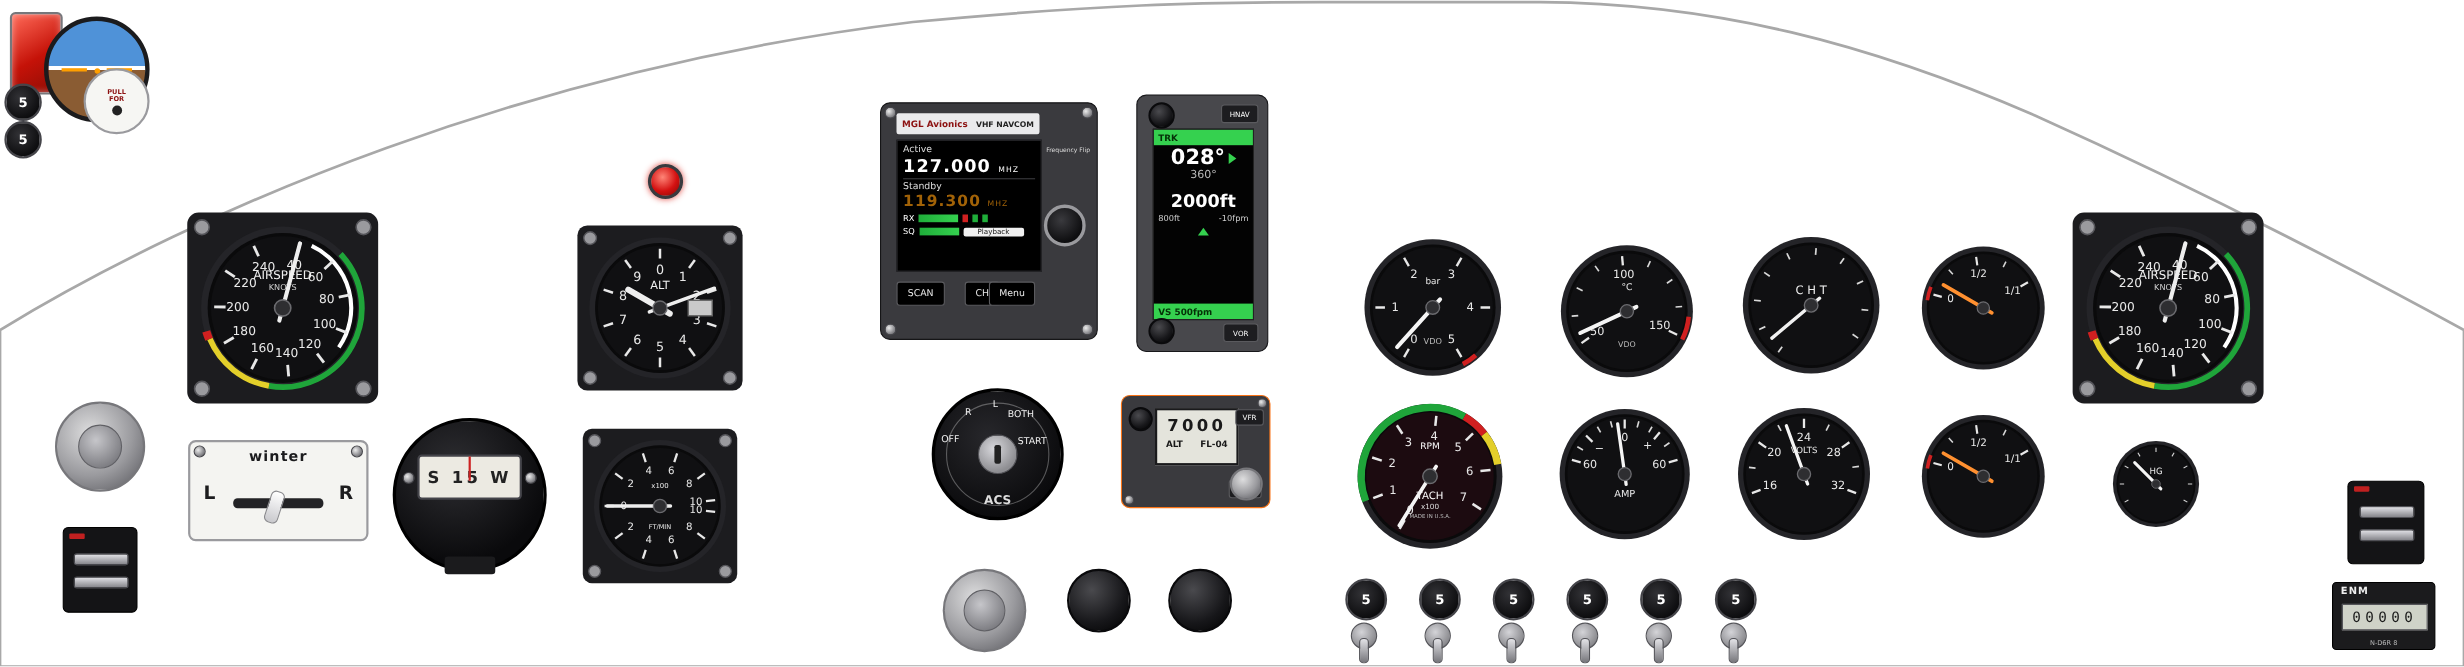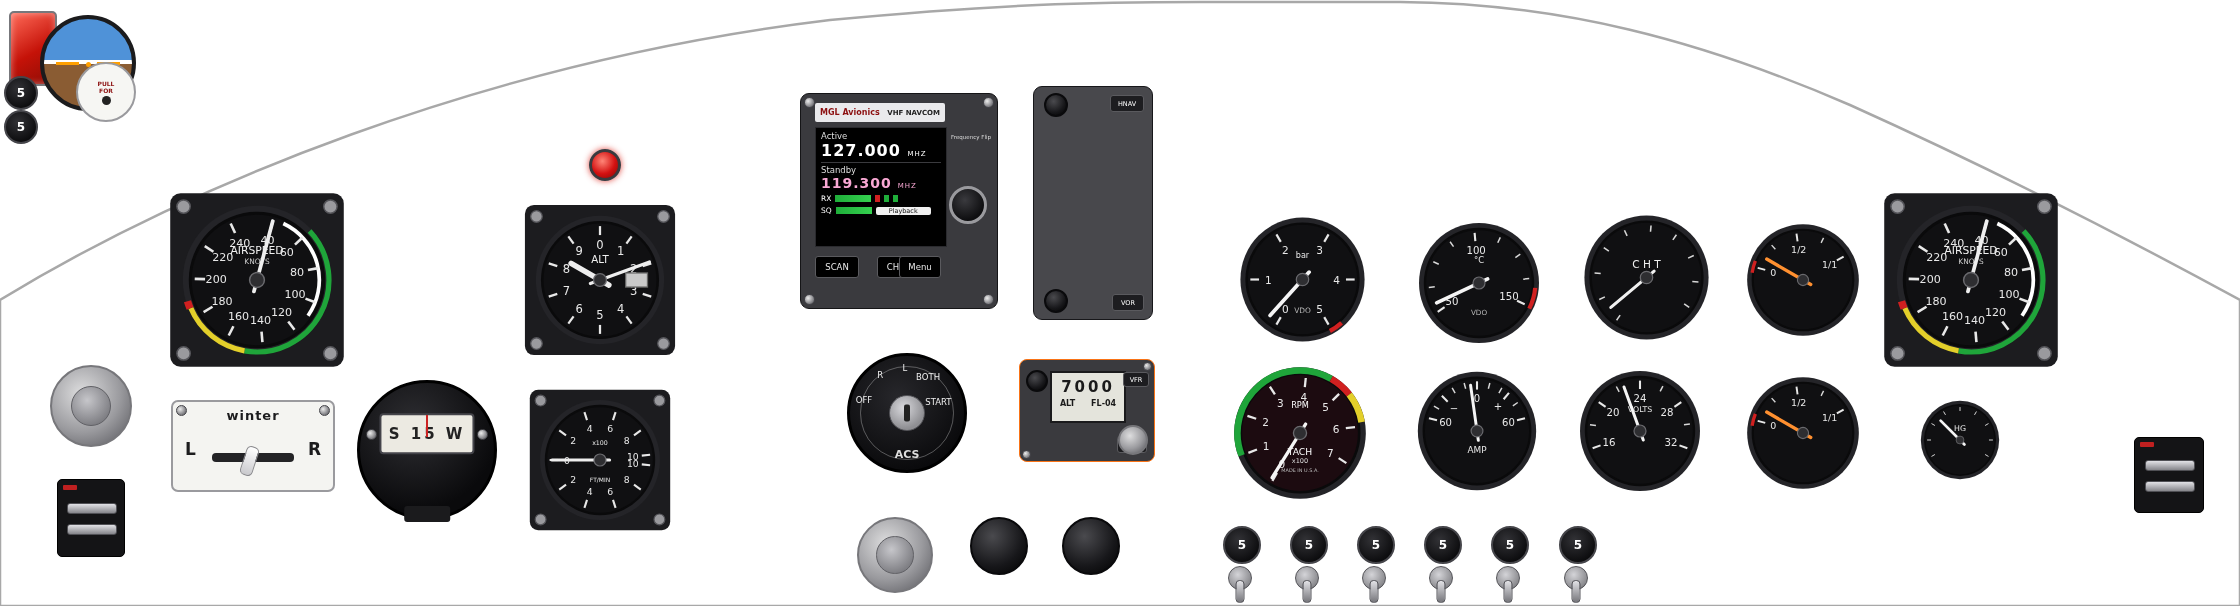--- a/index.html
+++ b/index.html
@@ -326,21 +326,21 @@
       <span class="nv-title">VHF NAVCOM</span>
     </div>
     <div class="nv-screen">
       <div class="nv-lab">Active</div>
       <div class="nv-freq">
         <span>127.000</span>
         <small>MHZ</small>
       </div>
       <div class="nv-div"></div>
       <div class="nv-lab">Standby</div>
-      <div class="nv-freq" style="font-size:14px;color:#f9a8d4;">
+      <div class="nv-freq" style="font-size:14px;color:#a16207;">
         <span>119.300</span>
         <small>MHZ</small>
       </div>
       <div class="nv-row">
         <span>RX</span>
         <span class="nv-bar"></span>
         <span class="nv-seg" style="background:#d02020;"></span>
         <span class="nv-seg" style="background:#1fae3a;"></span>
         <span class="nv-seg" style="background:#1fae3a;"></span>
       </div>
@@ -364,20 +364,34 @@
     <div class="screw" style="left:3px;top:3px;"></div>
     <div class="screw" style="right:3px;top:3px;"></div>
     <div class="screw" style="left:3px;bottom:3px;"></div>
     <div class="screw" style="right:3px;bottom:3px;"></div>
   </div>
 
   <div class="mgl" style="left:1033px;top:86px;width:118px;height:232px;">
     <div class="knob knob-black" style="left:10px;top:6px;width:20px;height:20px;"></div>
     <div class="mgl-btn" style="right:8px;top:8px;width:32px;height:15px;">
       <span>HNAV</span>
+    </div>
+    <div class="mgl-screen">
+      <div class="mgl-bar">TRK</div>
+      <div class="mgl-big">
+        <span>028°</span><span class="tri-r"></span>
+      </div>
+      <div class="mgl-sub">360°</div>
+      <div class="mgl-alt">2000ft</div>
+      <div class="mgl-min">
+        <span>800ft</span>
+        <span>-10fpm</span>
+      </div>
+      <div class="tri-u"></div>
+      <div class="mgl-bar" style="margin-top:auto;">VS 500fpm</div>
     </div>
     <div class="knob knob-black" style="left:10px;bottom:6px;width:20px;height:20px;"></div>
     <div class="mgl-btn" style="right:8px;bottom:8px;width:30px;height:15px;">
       <span>VOR</span>
     </div>
   </div>
 
   <div class="ign" style="left:847px;top:353px;width:114px;height:114px;">
     <div class="ign-ring"></div>
     <span class="ign-lab" style="left:5%;top:34%;">OFF</span>
@@ -729,14 +743,19 @@
       <div class="toggle-base"></div>
       <div class="toggle-lever"></div>
     </div>
 
   <div class="acc" style="left:2134px;top:437px;width:68px;height:74px;">
     <div class="acc-tag"></div>
     <div class="acc-bar" style="top:30%;"></div>
     <div class="acc-bar" style="top:58%;"></div>
   </div>
 
+  <div class="enm" style="left:2120px;top:529px;width:92px;height:60px;">
+    <div class="enm-brand">ENM</div>
+    <div class="enm-lcd">00000</div>
+    <div class="enm-model">N-D6R 8</div>
+  </div>
 
 </div>
 
 </body></html>

